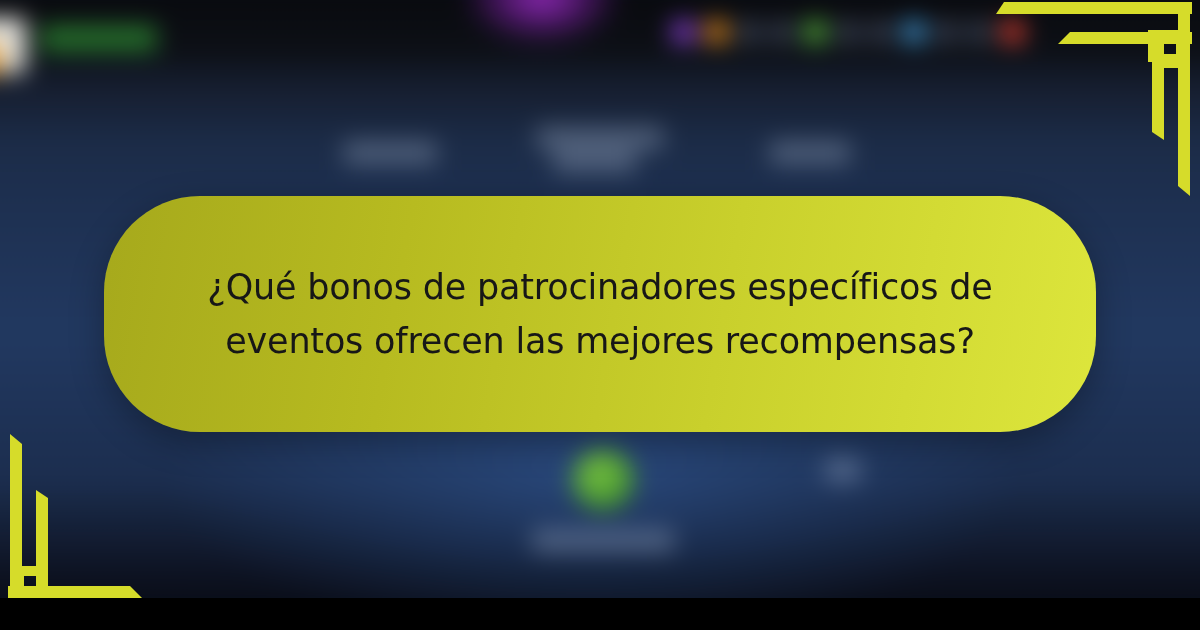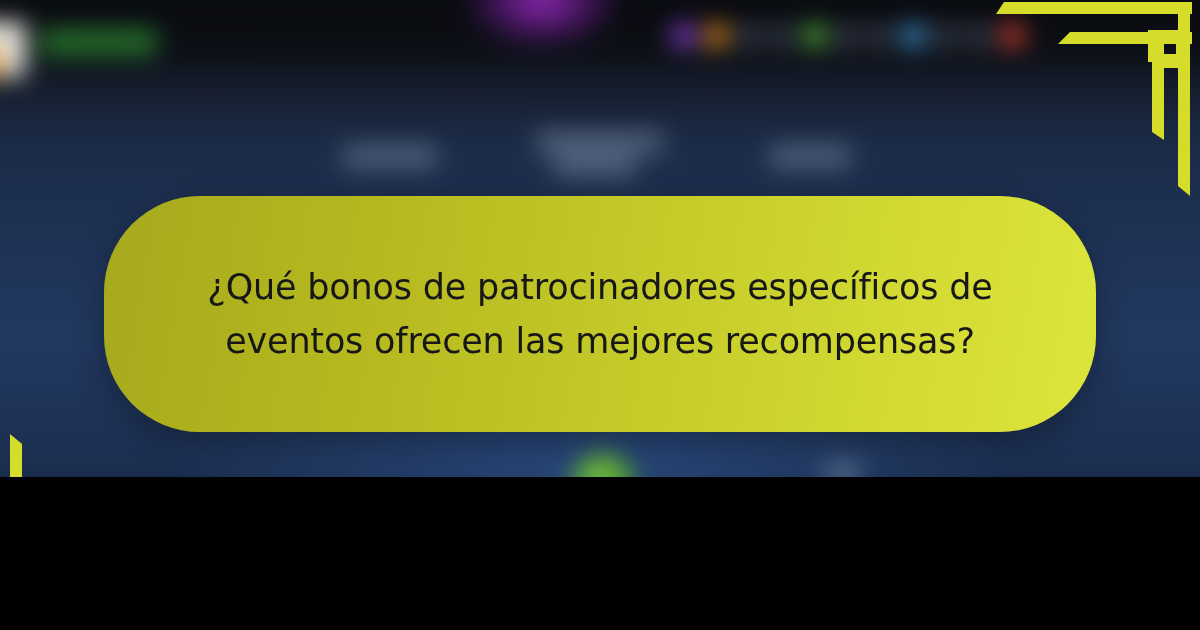--- a/index.html
+++ b/index.html
@@ -5,21 +5,21 @@
   * { margin:0; padding:0; box-sizing:border-box; }
   html, body {
     width:1200px; height:630px;
     background:#000;
     font-family:"DejaVu Sans", sans-serif;
     overflow:hidden;
   }
 
   #stage {
     position:relative;
-    width:1200px; height:477px;
+    width:1200px; height:598px;
     overflow:hidden;
     background:#121a28;
   }
 
   
   #bg {
     position:absolute; inset:0;
     filter: blur(11px) saturate(1.05);
     transform: scale(1.06);
     transform-origin:center;

